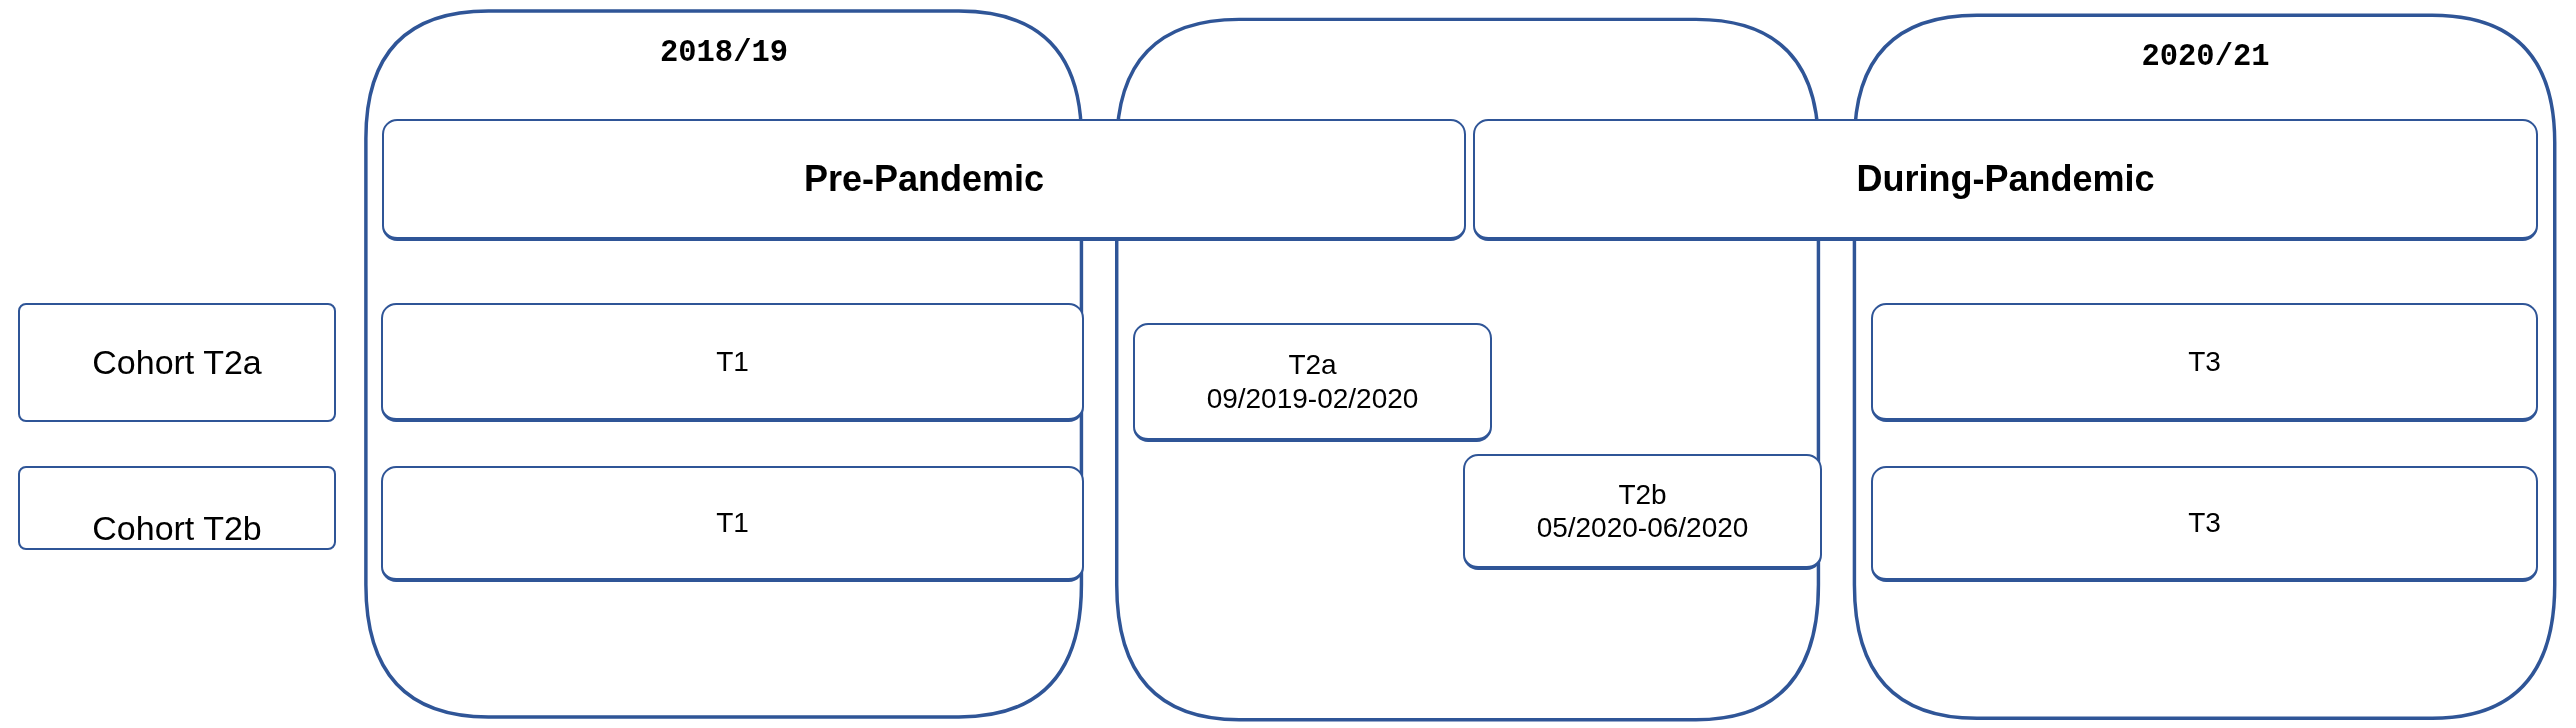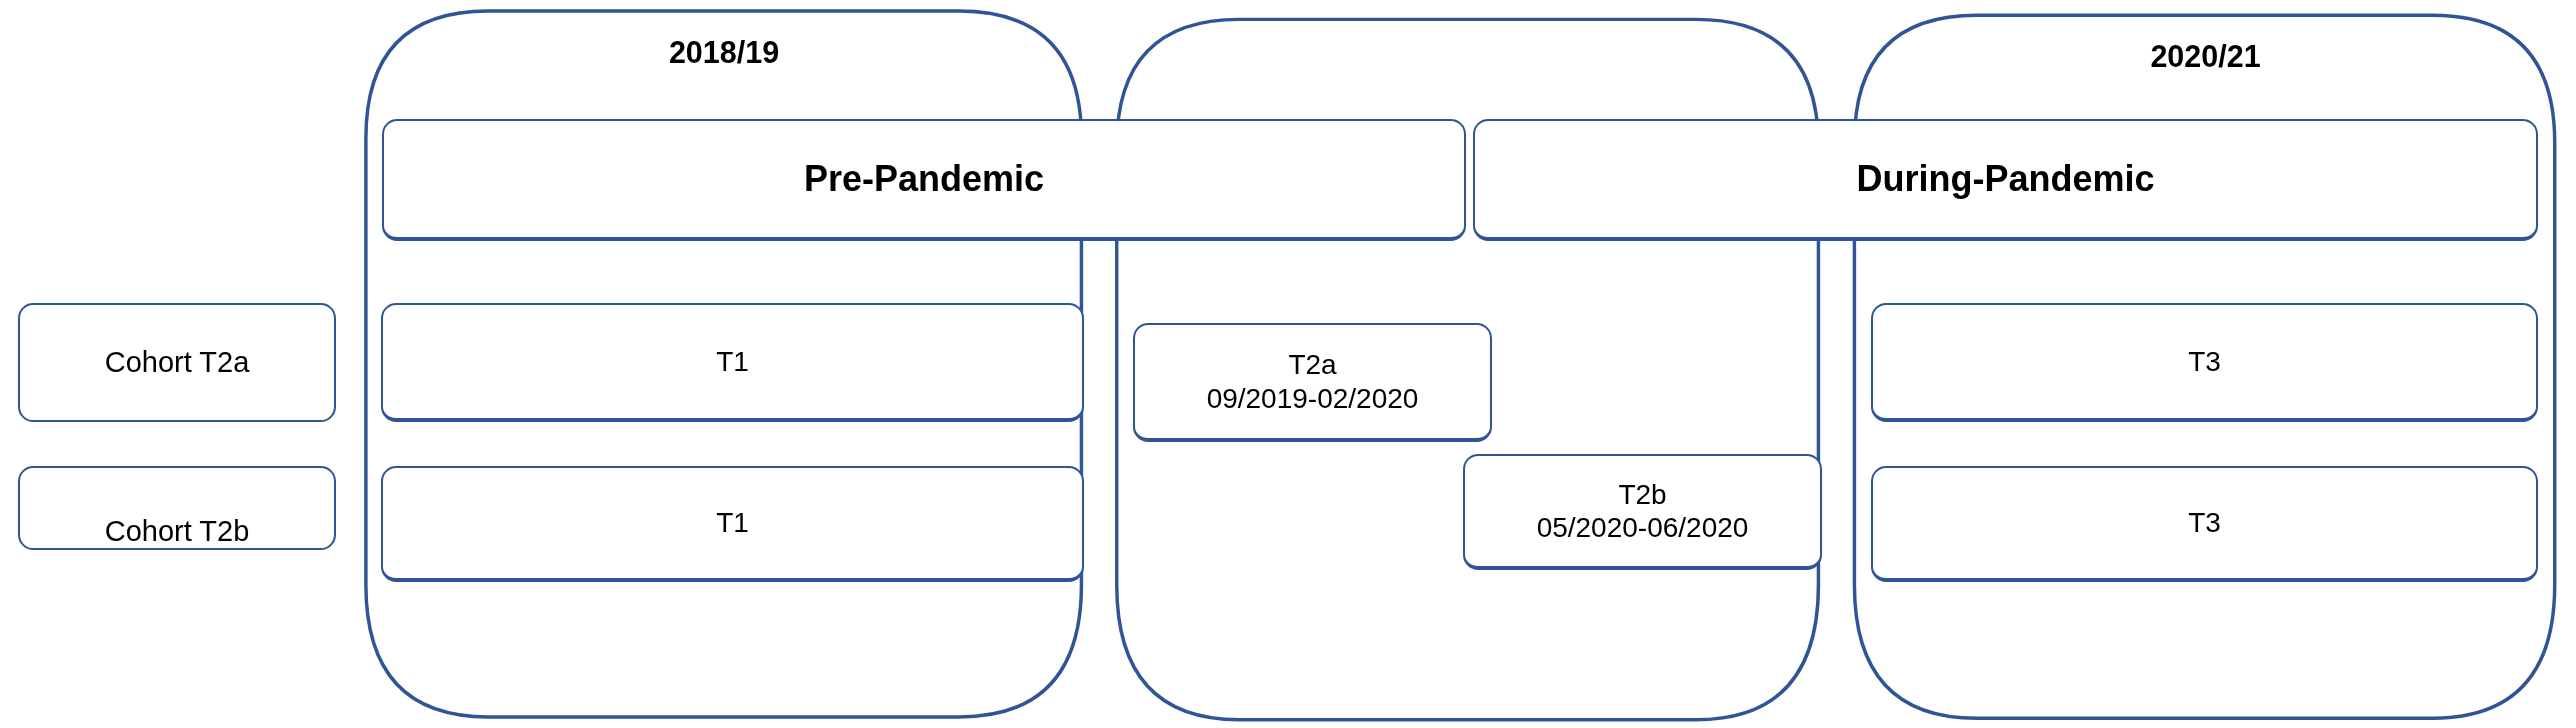--- a/index.html
+++ b/index.html
@@ -46,22 +46,23 @@
     border-bottom-width: 2.1px;
   }
   .year-label {
     position: absolute;
     display: flex;
     align-items: center;
     justify-content: center;
     font-weight: bold;
     color: #000000;
     text-align: center;
+    font-family: Liberation Mono, monospace;
   }
-  .cohort-label { font-size: 29px; }
+  .cohort-label { font-size: 34px; border-radius: 8px; }
   .t-label      { font-size: 28px; }
   .band-label   { font-size: 36px; font-weight: bold; }
   .year-text    { font-size: 30.5px; }
 </style>
 </head>
 <body>
 
 <div id="canvas">
 
   <svg class="layer" viewBox="0 0 3721 1052" xmlns="http://www.w3.org/2000/svg">

